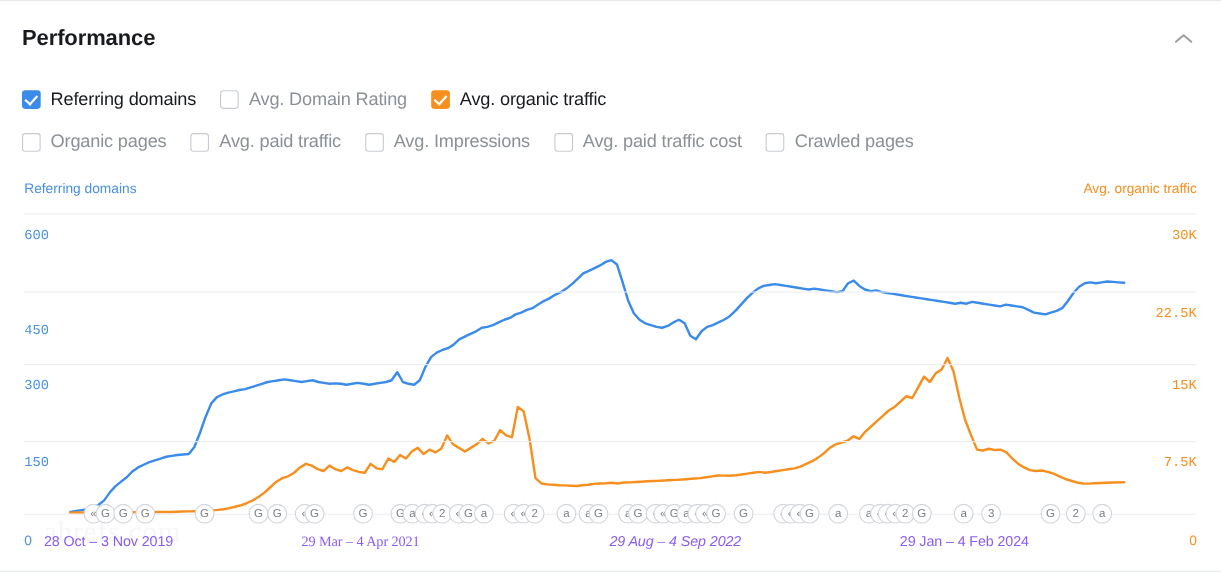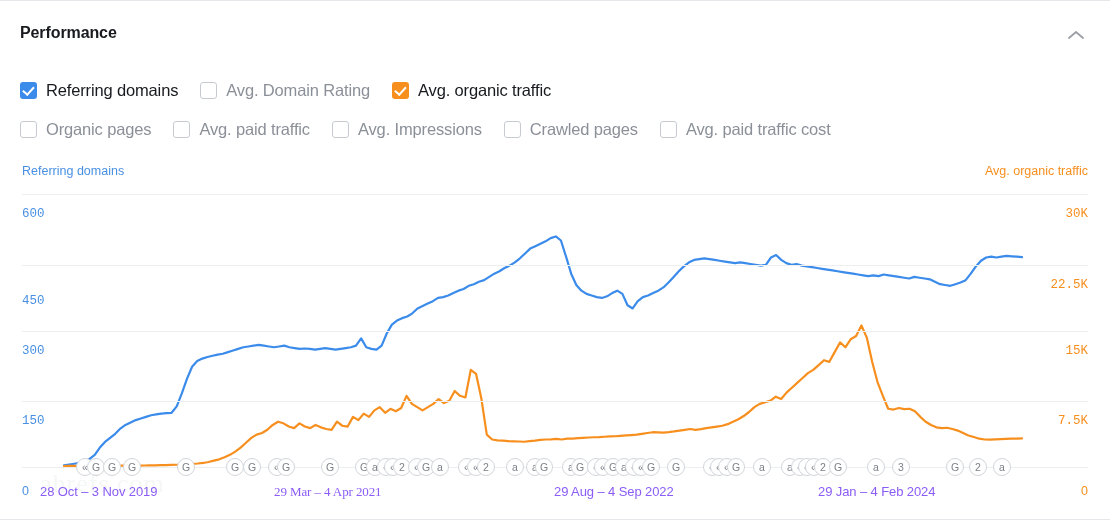--- a/index.html
+++ b/index.html
@@ -22,21 +22,21 @@
   
   .panel-header {
     position: absolute;
     left: 0; top: 0;
     width: 1110px; height: 62px;
     display: flex; align-items: center;
   }
   .panel-title {
     position: absolute;
     left: 20px; top: 23px;
-    font-size: 16px;
+    font-size: 20px;
     font-weight: bold;
     color: #181a1f;
     letter-spacing: -0.1px;
   }
   .collapse-btn {
     position: absolute;
     right: 16px; top: 16px;
     width: 36px; height: 36px;
     display: flex; align-items: center; justify-content: center;
     cursor: pointer;
@@ -217,25 +217,25 @@
         <div class="metric">
           <span class="cb"></span>
           <span class="metric-label">Avg. paid traffic</span>
         </div>
         <div class="metric">
           <span class="cb"></span>
           <span class="metric-label">Avg. Impressions</span>
         </div>
         <div class="metric">
           <span class="cb"></span>
+          <span class="metric-label">Avg. paid traffic cost</span>
+        </div>
+        <div class="metric">
+          <span class="cb"></span>
           <span class="metric-label">Crawled pages</span>
-        </div>
-        <div class="metric">
-          <span class="cb"></span>
-          <span class="metric-label">Avg. paid traffic cost</span>
         </div>
       </div>
   </div>
 
   <div class="chart-area">
     <div class="axis-title left">Referring domains</div>
     <div class="axis-title right">Avg. organic traffic</div>
 
     <div class="plot" id="plot">
       <svg class="svg-plot" id="svgplot" viewBox="0 0 1110 362" preserveAspectRatio="none">
@@ -306,21 +306,21 @@
         <div class="marker" style="left: 867px; top: 299px;">a</div>
         <div class="marker" style="left: 892px; top: 299px;">3</div>
         <div class="marker" style="left: 946px; top: 299px;">G</div>
         <div class="marker" style="left: 969px; top: 299px;">2</div>
         <div class="marker" style="left: 993px; top: 299px;">a</div>
       </div>
 
     <div class="xlabels" id="xlabels">
         <div class="xlabel" style="left: 40px;">28 Oct – 3 Nov 2019</div>
         <div class="xlabel" style="left: 274px; font-family: Liberation Serif, serif;">29 Mar – 4 Apr 2021</div>
-        <div class="xlabel" style="left: 554px;">29 Aug – 4 Sep 2022</div>
+        <div class="xlabel" style="left: 554px; font-style: italic;">29 Aug – 4 Sep 2022</div>
         <div class="xlabel" style="left: 818px;">29 Jan – 4 Feb 2024</div>
       </div>
     <div class="zero left">0</div>
     <div class="zero right">0</div>
   </div>
 
   <div class="watermark">ahrefs.com</div>
 </div>
 
 </body></html>

